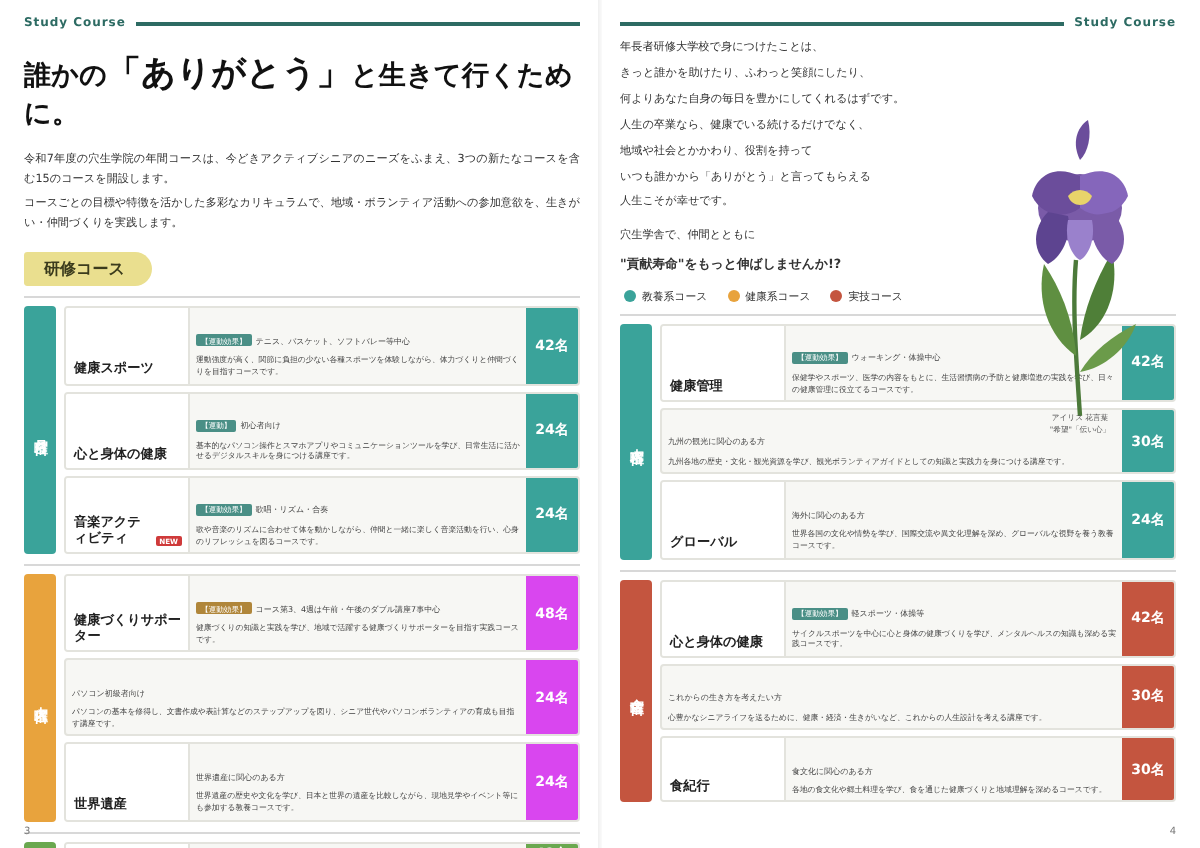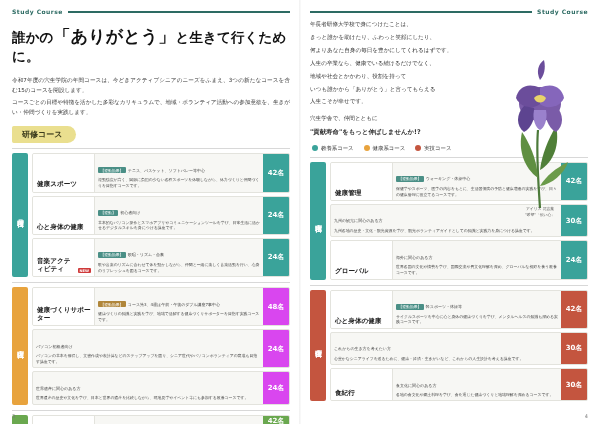--- a/index.html
+++ b/index.html
@@ -239,20 +239,23 @@
           <div class="c-right cap-orange">48名</div>
         </div>
         <div class="course">
           <div class="c-mid">
             <span class="c-subtxt">パソコン初級者向け</span>
             <div class="c-desc">パソコンの基本を修得し、文書作成や表計算などのステップアップを図り、シニア世代やパソコンボランティアの育成も目指す講座です。</div>
           </div>
           <div class="c-right cap-orange">24名</div>
         </div>
         <div class="course">
+          <div class="c-left">
+            <span class="c-name">世界遺産</span>
+          </div>
           <div class="c-mid">
             <span class="c-subtxt">世界遺産に関心のある方</span>
             <div class="c-desc">世界遺産の歴史や文化を学び、日本と世界の遺産を比較しながら、現地見学やイベント等にも参加する教養コースです。</div>
           </div>
           <div class="c-right cap-orange">24名</div>
         </div>
       </div>
     </div>
 
     

